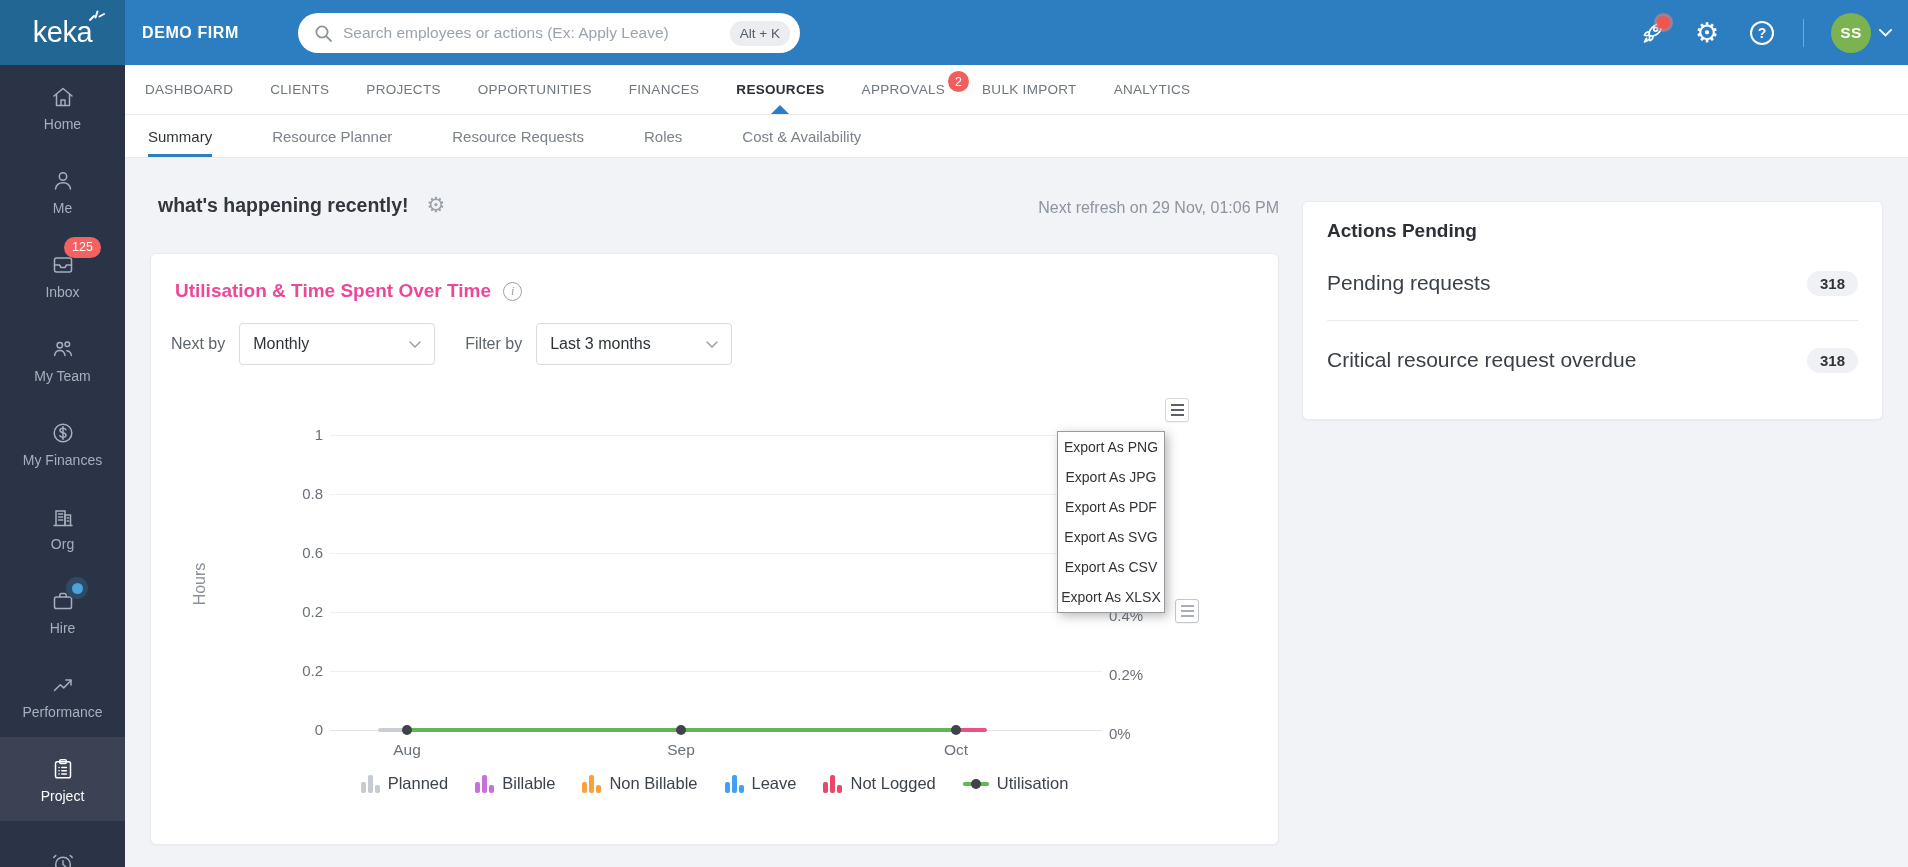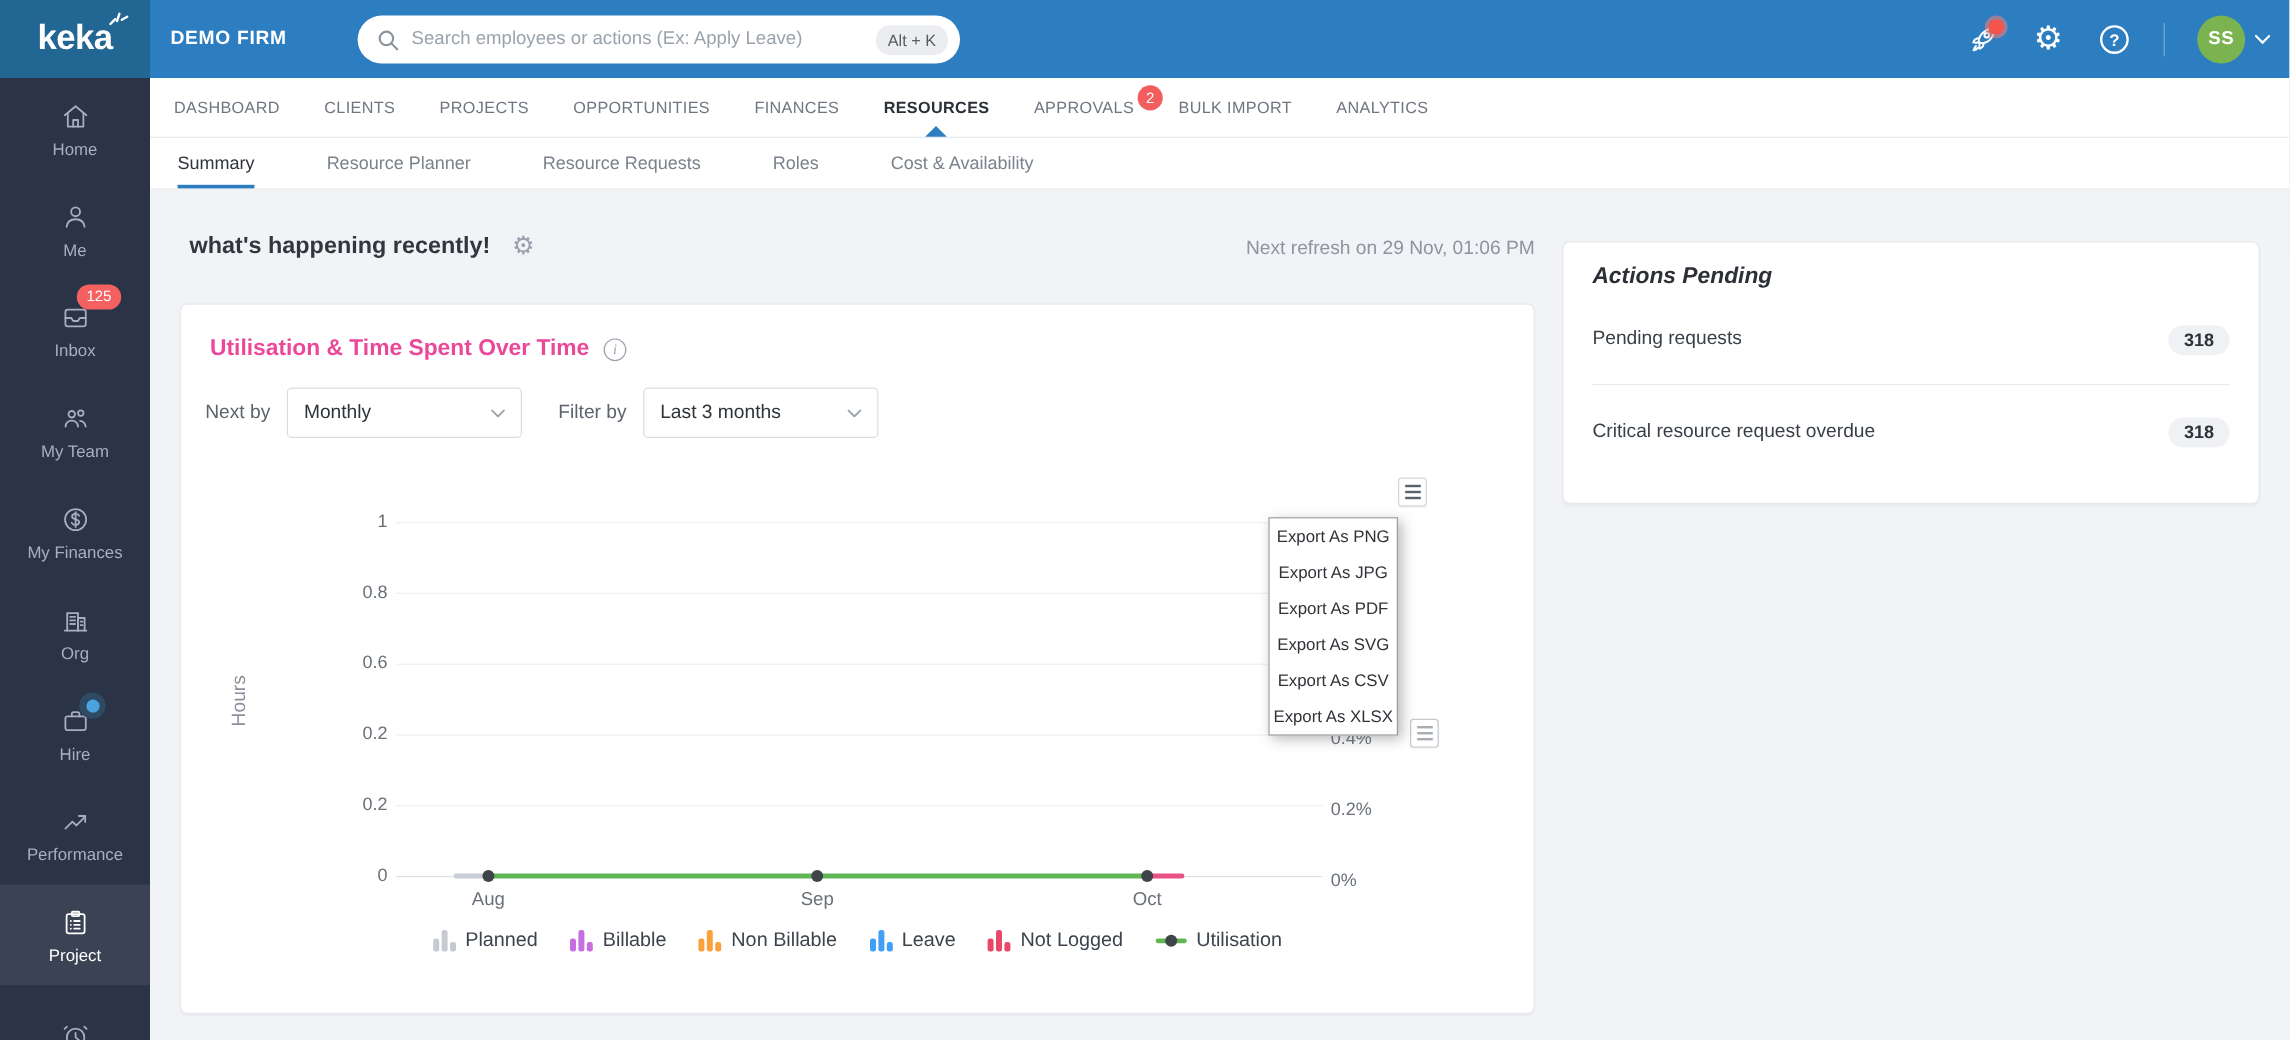--- a/index.html
+++ b/index.html
@@ -4,21 +4,21 @@
 <style>
   * { margin:0; padding:0; box-sizing:border-box; }
   html,body { background:#e9ebee; }
   body { font-family:"Liberation Sans", sans-serif; }
   .page { position:relative; width:1908px; height:867px; overflow:hidden; background:#f1f3f6; }
 
   
   .topbar { position:absolute; left:0; top:0; width:1908px; height:65px; background:#2d7dc1; z-index:30; }
   .logo-box { position:absolute; left:0; top:0; width:125px; height:65px; background:#226694; display:flex; align-items:center; justify-content:center; }
   .logo-wrap { position:relative; }
-  .logo-text { color:#fff; font-weight:bold; font-size:29px; letter-spacing:-0.5px;text-align:center; }
+  .logo-text { color:#fff; font-weight:normal; font-size:29px; letter-spacing:-0.5px;text-align:center; }
   .logo-spark { position:absolute; right:-14px; top:-9px; }
   .firm-name { position:absolute; left:142px; top:0; height:65px; display:flex; align-items:center; color:#fff; font-size:16px; font-weight:bold; letter-spacing:.6px; }
   .search-pill { position:absolute; left:298px; top:13px; width:502px; height:40px; background:#fff; border-radius:20px; display:flex; align-items:center; padding:0 10px 0 16px; gap:10px; }
   .search-pill input { flex:1; border:none; outline:none; font-size:15.5px; color:#333; font-family:"Liberation Sans",sans-serif; background:transparent; }
   .search-pill input::placeholder { color:#9aa3ad; }
   .kbd-hint { background:#ebedf0; color:#565c64; font-size:13.5px; padding:5px 10px; border-radius:12px; white-space:nowrap; }
   .top-right { position:absolute; right:16px; top:0; height:65px; display:flex; align-items:center; gap:27px; }
   .tb-icon { position:relative; width:28px; height:28px; display:flex; align-items:center; justify-content:center; color:#fff; cursor:pointer; }
   .gear-glyph { font-family:"DejaVu Sans",sans-serif; font-size:27px; color:#fff; line-height:1; }
   .help-circle { width:24px; height:24px; border:2px solid #fff; border-radius:50%; display:flex; align-items:center; justify-content:center; color:#fff; font-size:14px; font-weight:bold; }
@@ -99,25 +99,25 @@
   .lg-bars { display:flex; align-items:flex-end; gap:2px; height:19px; }
   .lg-bars i { display:block; width:5px; border-radius:2px; background:var(--c,#ccc); }
   .lg-bars i:nth-child(1){ height:11px; }
   .lg-bars i:nth-child(2){ height:18px; }
   .lg-bars i:nth-child(3){ height:8px; }
   .lg-line { position:relative; width:26px; height:12px; }
   .lg-line .ln { position:absolute; left:0; top:4.5px; width:26px; height:3.5px; border-radius:2px; background:var(--c,#61b654); }
   .lg-line .dt { position:absolute; left:8px; top:1.5px; width:10px; height:10px; border-radius:50%; background:#3f444a; }
 
   
-  .ap-title { position:absolute; left:24px; top:18px; font-size:19px; font-weight:bold; color:#2c3036;font-style:italic; }
+  .ap-title { position:absolute; left:24px; top:18px; font-size:19px; font-weight:bold; color:#2c3036; }
   .ap-row { position:absolute; left:24px; right:24px; height:30px; display:flex; align-items:center; justify-content:space-between; }
   .ap-row-1 { top:66px; }
   .ap-row-2 { top:143px; }
-  .ap-label { font-size:16px; color:#3a4048; }
+  .ap-label { font-size:21px; color:#3a4048; }
   .ap-pill { background:#f0f1f4; border-radius:14px; padding:4px 13px; font-size:15px; font-weight:bold; color:#2e3339; }
   .ap-divider { position:absolute; left:24px; right:24px; top:118px; border-top:1px solid #e8eaed; }
 </style>
 </head>
 <body>
 
 <div class="page">
 
   <div class="content-bg"></div>
 

